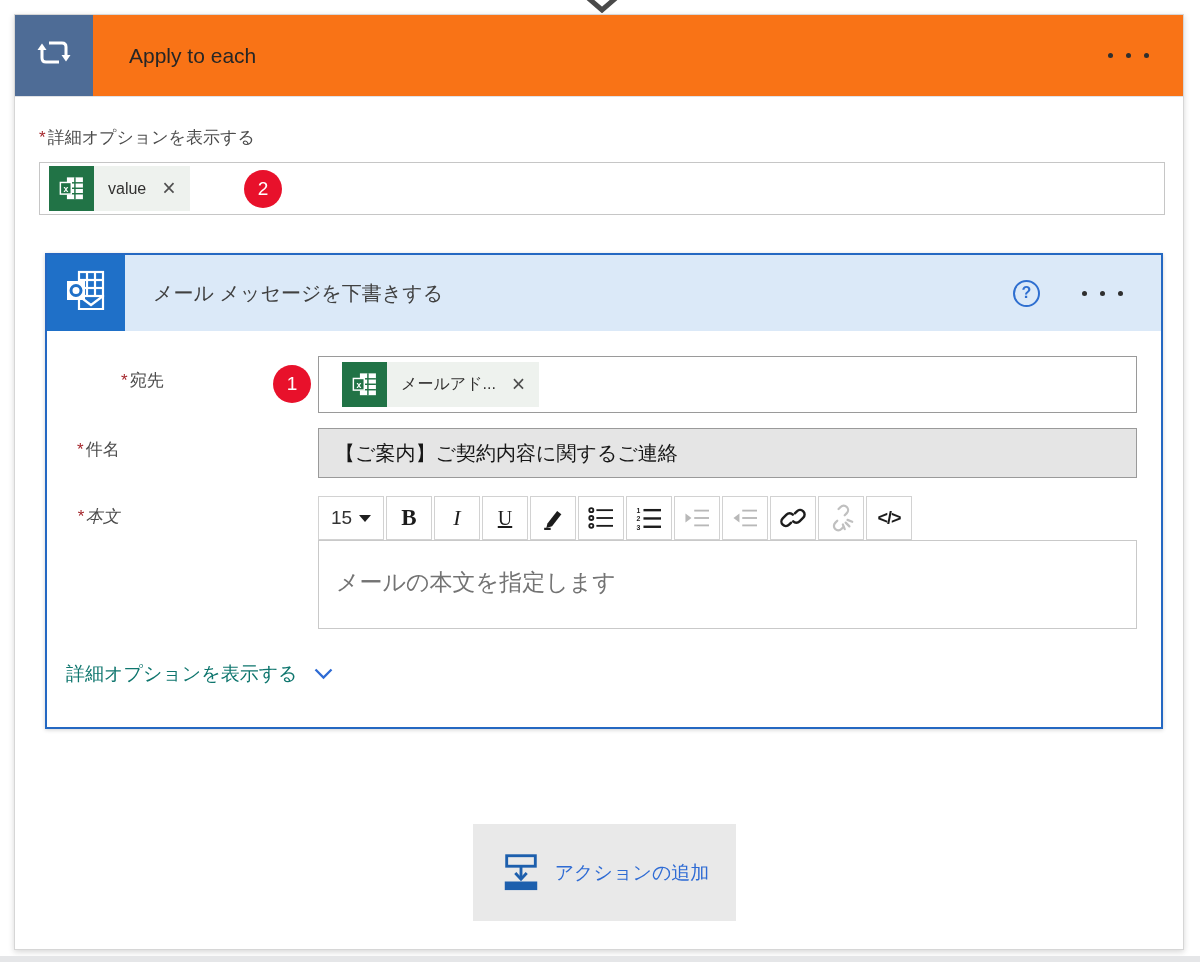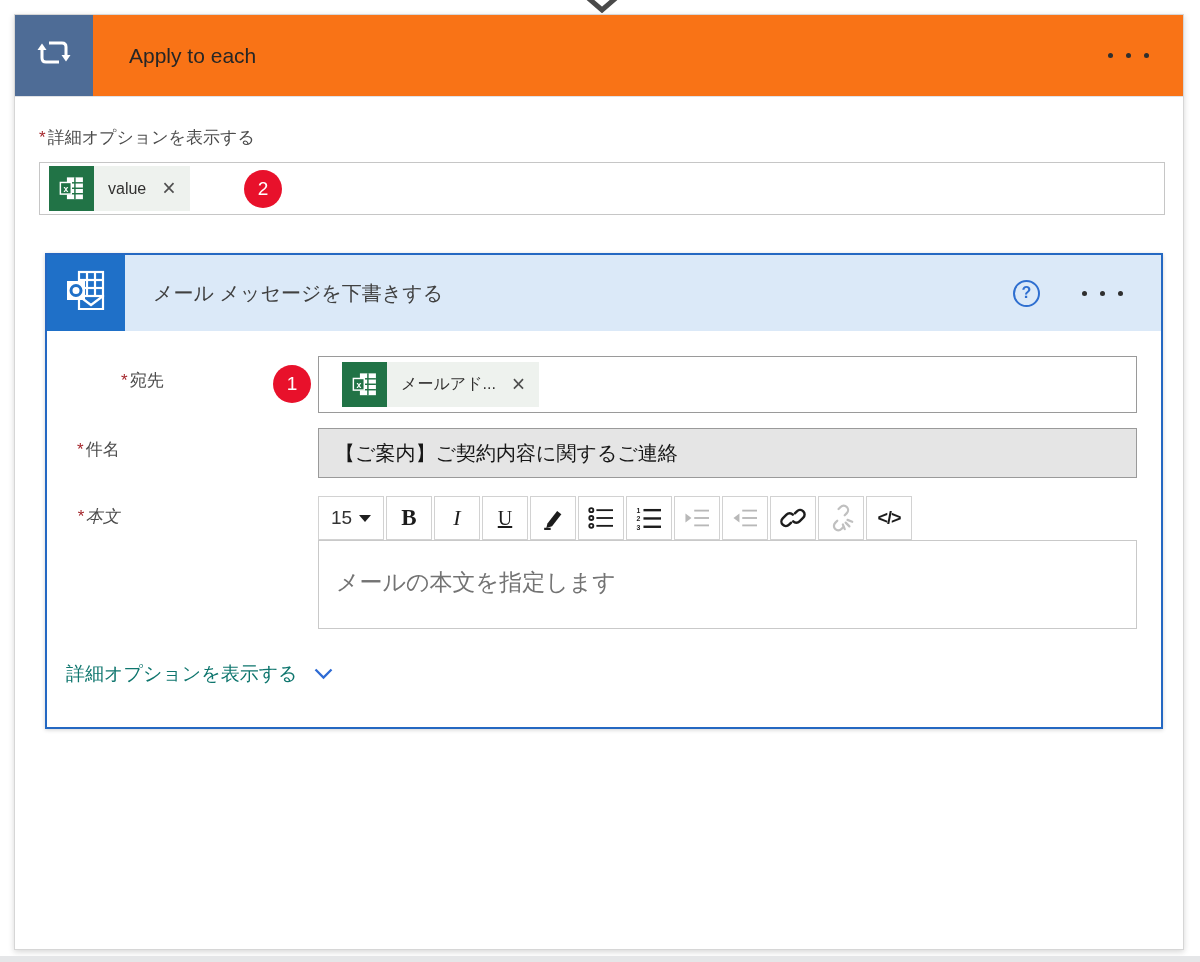--- a/index.html
+++ b/index.html
@@ -293,17 +293,28 @@
       <div class="advanced-link">
         <span>詳細オプションを表示する</span>
         <span>
           <svg width="19" height="12" viewBox="0 0 19 12">
               <path d="M1.5 1.5 L9.5 9.5 L17.5 1.5" stroke="#2e6bd4" stroke-width="2.3" fill="none"></path>
             </svg>
         </span>
       </div>
     </div>
 
+    <div class="add-action">
+      <span>
+        <svg width="42" height="42" viewBox="0 0 44 44">
+          <rect x="7" y="6" width="30" height="11" fill="none" stroke="#1d5fad" stroke-width="3"></rect>
+          <line x1="22" y1="17" x2="22" y2="29" stroke="#1d5fad" stroke-width="3"></line>
+          <path d="M16 24 L22 30.5 L28 24" fill="none" stroke="#1d5fad" stroke-width="3"></path>
+          <rect x="5" y="33" width="34" height="9" fill="#1d5fad"></rect>
+        </svg>
+      </span>
+      <span class="add-action-label">アクションの追加</span>
+    </div>
 
   </div>
 
   <div class="bottom-strip"></div>
 </div>
 
 </body></html>

